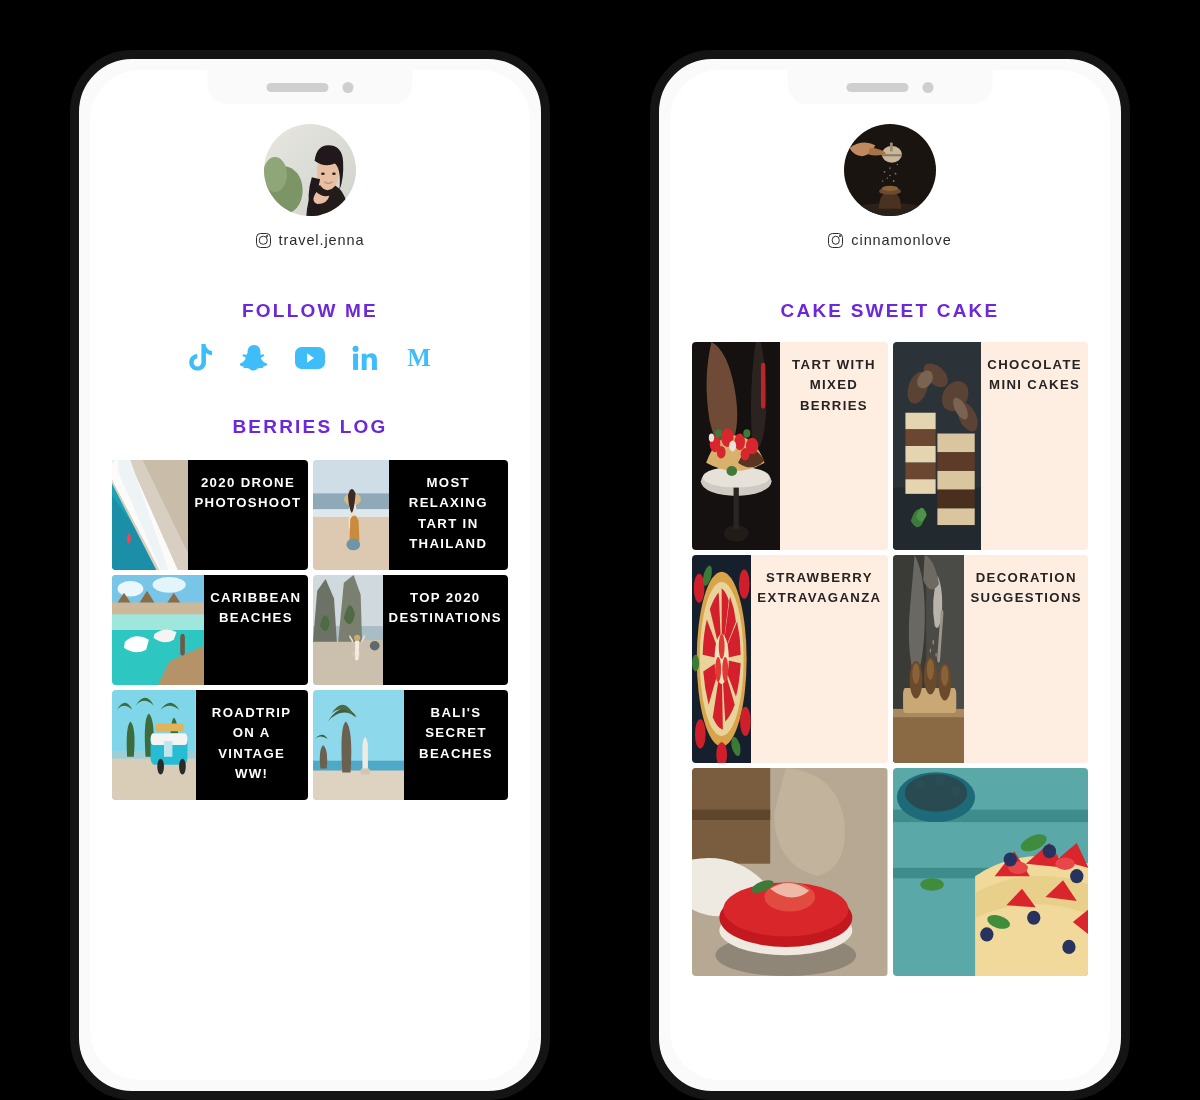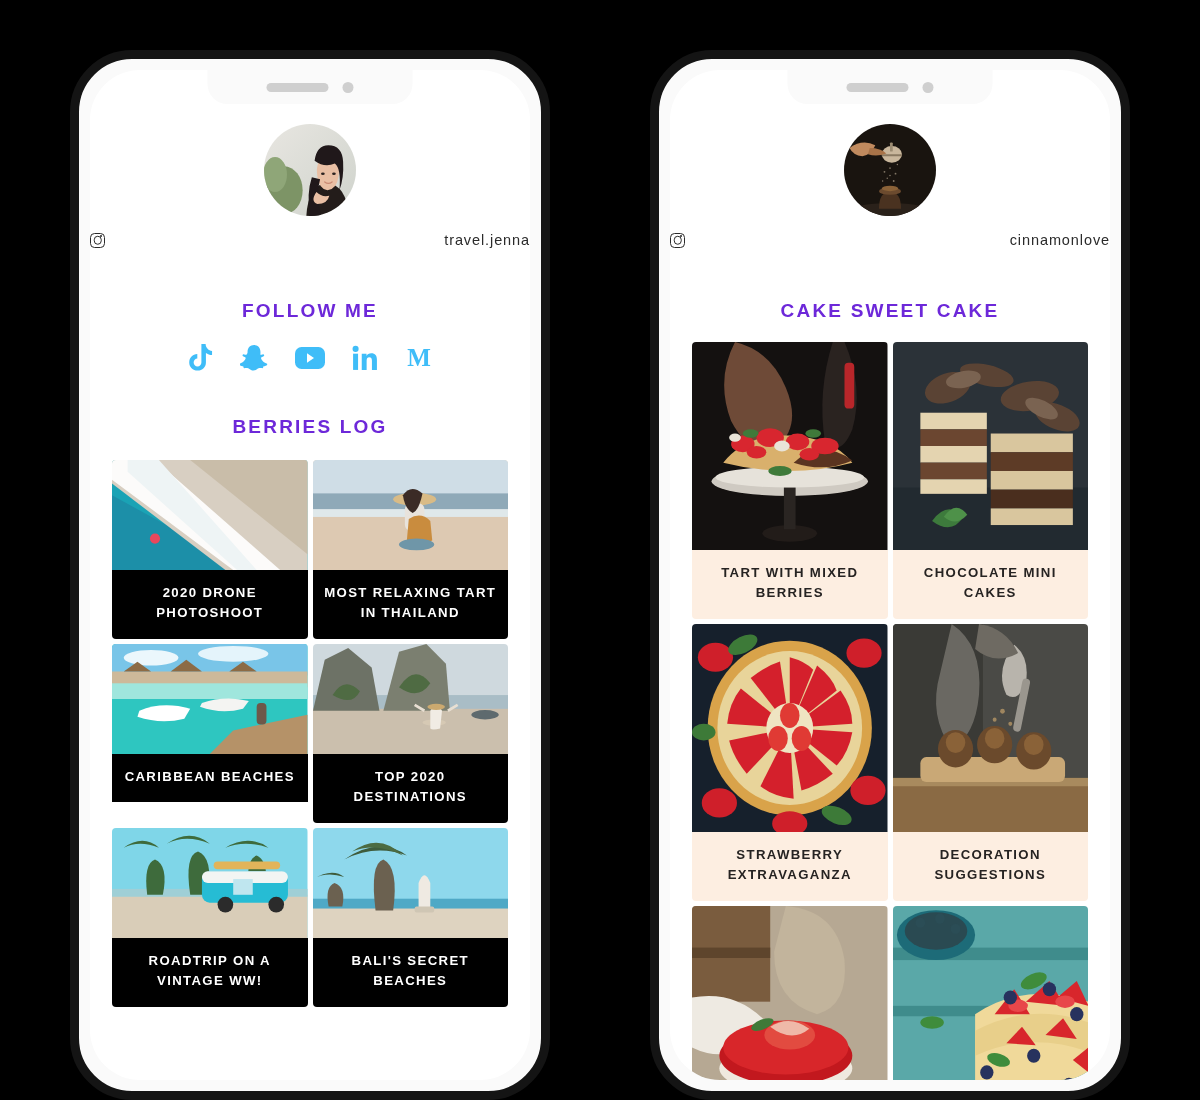--- a/index.html
+++ b/index.html
@@ -94,21 +94,21 @@
     border-radius: 50%;
     margin: 0 auto;
     overflow: hidden;
     position: relative;
   }
   .avatar svg { display: block; width: 100%; height: 100%; }
 
   .handle {
     display: flex;
     align-items: center;
-    justify-content: space-between;
+    justify-content: center;
     gap: 8px;
     margin-top: 16px;
     font-size: 14.5px;
     letter-spacing: 0.9px;
     color: #2b2b2b;
   }
   .ig-glyph {
     width: 15px;
     height: 15px;
     border: 1.6px solid #2b2b2b;
@@ -161,21 +161,21 @@
     gap: 5px;
     padding: 0 22px;
   }
   .grid.travel { margin-top: 22px; }
   .grid.cake { margin-top: 20px; }
 
   .tile {
     border-radius: 4px;
     overflow: hidden;
     display: flex;
-    flex-direction: column;
+    flex-direction: row;
   }
   .tile-img {
     width: 100%;
     height: 110px;
     display: block;
   }
   .cake .tile-img { height: 208px; }
 
   .tile-cap {
     padding: 13px 6px 15px;

